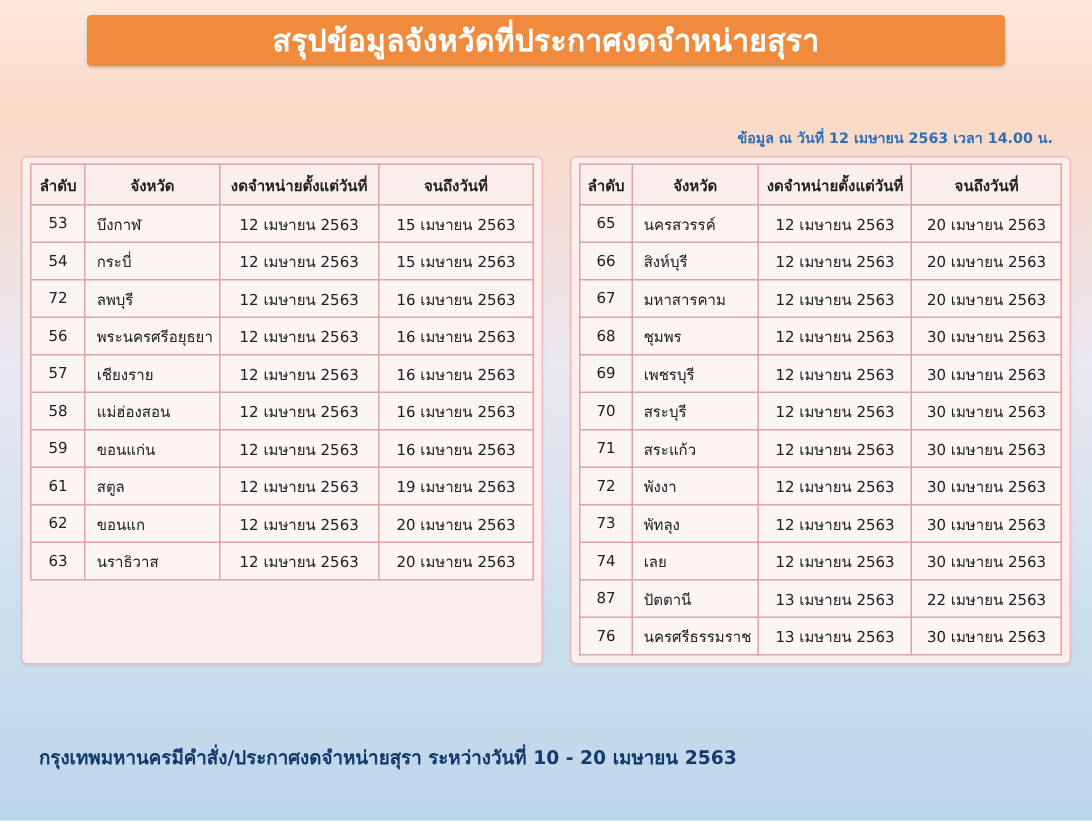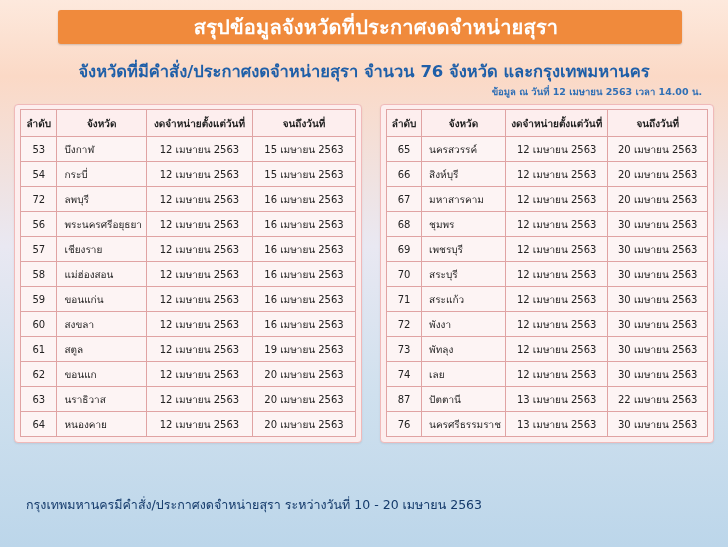--- a/index.html
+++ b/index.html
@@ -25,21 +25,20 @@
     top: 10px;
     left: 58px;
     width: 612px;
     height: 34px;
     background: #f08a3c;
     border-radius: 3px;
     display: flex;
     align-items: center;
     justify-content: center;
     box-shadow: 0 1px 2px rgba(0,0,0,0.18);
-    padding-left: 12px;
   }
   .title-bar .title-text {
     color: #ffffff;
     font-size: 20px;
     font-weight: bold;
     letter-spacing: 0.2px;
   }
   .subtitle {
     position: absolute;
     top: 58px;
@@ -98,33 +97,32 @@
   td.c-no { width: 11%; text-align: center; margin-top: 39px; }
   td.c-prov { width: 24%; text-align: left; padding-left: 7px; }
   td.c-from { width: 33%; text-align: center; }
   td.c-to { width: 32%; text-align: center; }
   .footer {
     position: absolute;
     left: 26px;
     bottom: 32px;
     color: #143a6b;
     font-size: 12.5px;
-    font-weight: normal;
+    font-weight: bold;
   }
 </style>
 </head>
 <body>
 
 <div class="page">
 
   <div class="title-bar">
     <span class="title-text">สรุปข้อมูลจังหวัดที่ประกาศงดจำหน่ายสุรา</span>
   </div>
 
-  <div class="subtitle">จังหวัดที่มีคำสั่ง/ประกาศงดจำหน่ายสุรา จำนวน 76 จังหวัด และกรุงเทพมหานคร</div>
 
   <div class="datestamp">ข้อมูล ณ วันที่ 12 เมษายน 2563 เวลา 14.00 น.</div>
 
   <div class="tables">
 
     <div class="table-card left">
       <table>
         <thead>
           <tr>
             <th>ลำดับ</th>
@@ -170,46 +168,34 @@
               <td class="c-from">12 เมษายน 2563</td>
               <td class="c-to">16 เมษายน 2563</td>
             </tr>
           <tr>
               <td class="c-no">59</td>
               <td class="c-prov">ขอนแก่น</td>
               <td class="c-from">12 เมษายน 2563</td>
               <td class="c-to">16 เมษายน 2563</td>
             </tr>
           <tr>
-              <td class="c-no">60</td>
-              <td class="c-prov">สงขลา</td>
-              <td class="c-from">12 เมษายน 2563</td>
-              <td class="c-to">16 เมษายน 2563</td>
-            </tr>
-          <tr>
               <td class="c-no">61</td>
               <td class="c-prov">สตูล</td>
               <td class="c-from">12 เมษายน 2563</td>
               <td class="c-to">19 เมษายน 2563</td>
             </tr>
           <tr>
               <td class="c-no">62</td>
               <td class="c-prov">ขอนแก</td>
               <td class="c-from">12 เมษายน 2563</td>
               <td class="c-to">20 เมษายน 2563</td>
             </tr>
           <tr>
               <td class="c-no">63</td>
               <td class="c-prov">นราธิวาส</td>
-              <td class="c-from">12 เมษายน 2563</td>
-              <td class="c-to">20 เมษายน 2563</td>
-            </tr>
-          <tr>
-              <td class="c-no">64</td>
-              <td class="c-prov">หนองคาย</td>
               <td class="c-from">12 เมษายน 2563</td>
               <td class="c-to">20 เมษายน 2563</td>
             </tr>
         </tbody>
       </table>
     </div>
 
     <div class="table-card right">
       <table>
         <thead>

